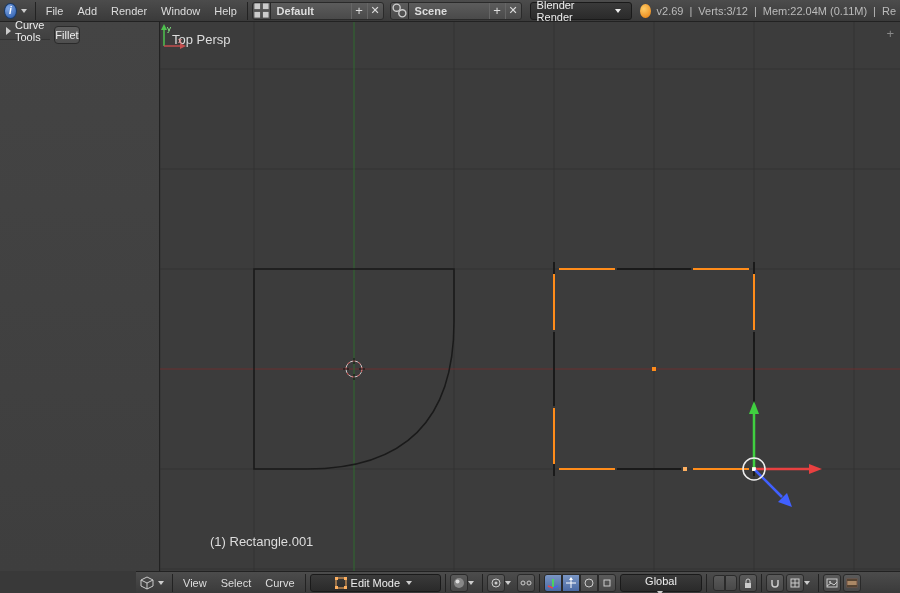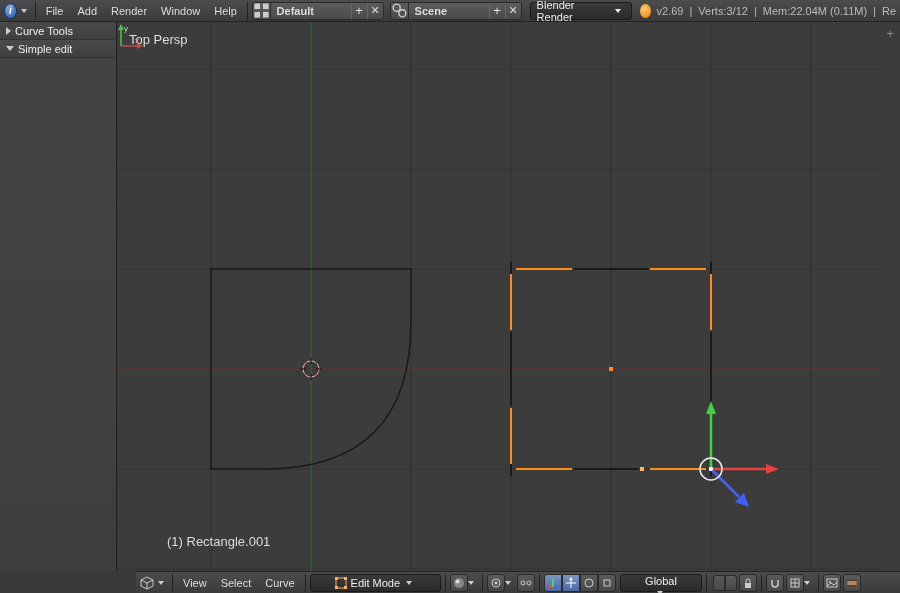--- a/index.html
+++ b/index.html
@@ -68,23 +68,23 @@
     display: flex; align-items: center; justify-content: center;
     margin-left: 6px;
   }
   .status-text { color: #bbb; margin-left: 4px; white-space: nowrap; }
 
   
   .main-row { display: flex; height: 549px; }
 
   
   .left-panel {
-    width: 117px; background: linear-gradient(#444, #3e3e3e);
+    width: 160px; background: linear-gradient(#444, #3e3e3e);
     border-right: 1px solid #222;
-    display: flex; flex-direction: column;
+    display: flex; flex-direction: row;
   }
   .panel-header {
     height: 18px; display: flex; align-items: center;
     padding: 0 6px; color: #eee; font-size: 11px;
     border-bottom: 1px solid #333;
     background: linear-gradient(#4a4a4a, #404040);
   }
   .panel-header .tri {
     width: 0; height: 0; margin-right: 4px;
   }
@@ -208,23 +208,22 @@
   <span class="status-text">Re</span>
 </div>
 
 <div class="main-row">
 
   <div class="left-panel">
     <div class="panel-header">
       <span class="tri right"></span>
       <span>Curve Tools</span>
     </div>
-    <div class="panel-header">
-      <span class="tri down"></span>
-      <span>Simple edit</span>
+    <div class="panel-body">
+      <div class="tool-btn">Fillet</div>
     </div>
     <div class="panel-gap"></div>
   </div>
 
   <div class="viewport">
     <svg width="764" height="549">
 
       <g stroke="#333" stroke-width="1">
         <line x1="0" y1="47" x2="764" y2="47"></line>
         <line x1="0" y1="147" x2="764" y2="147"></line>

